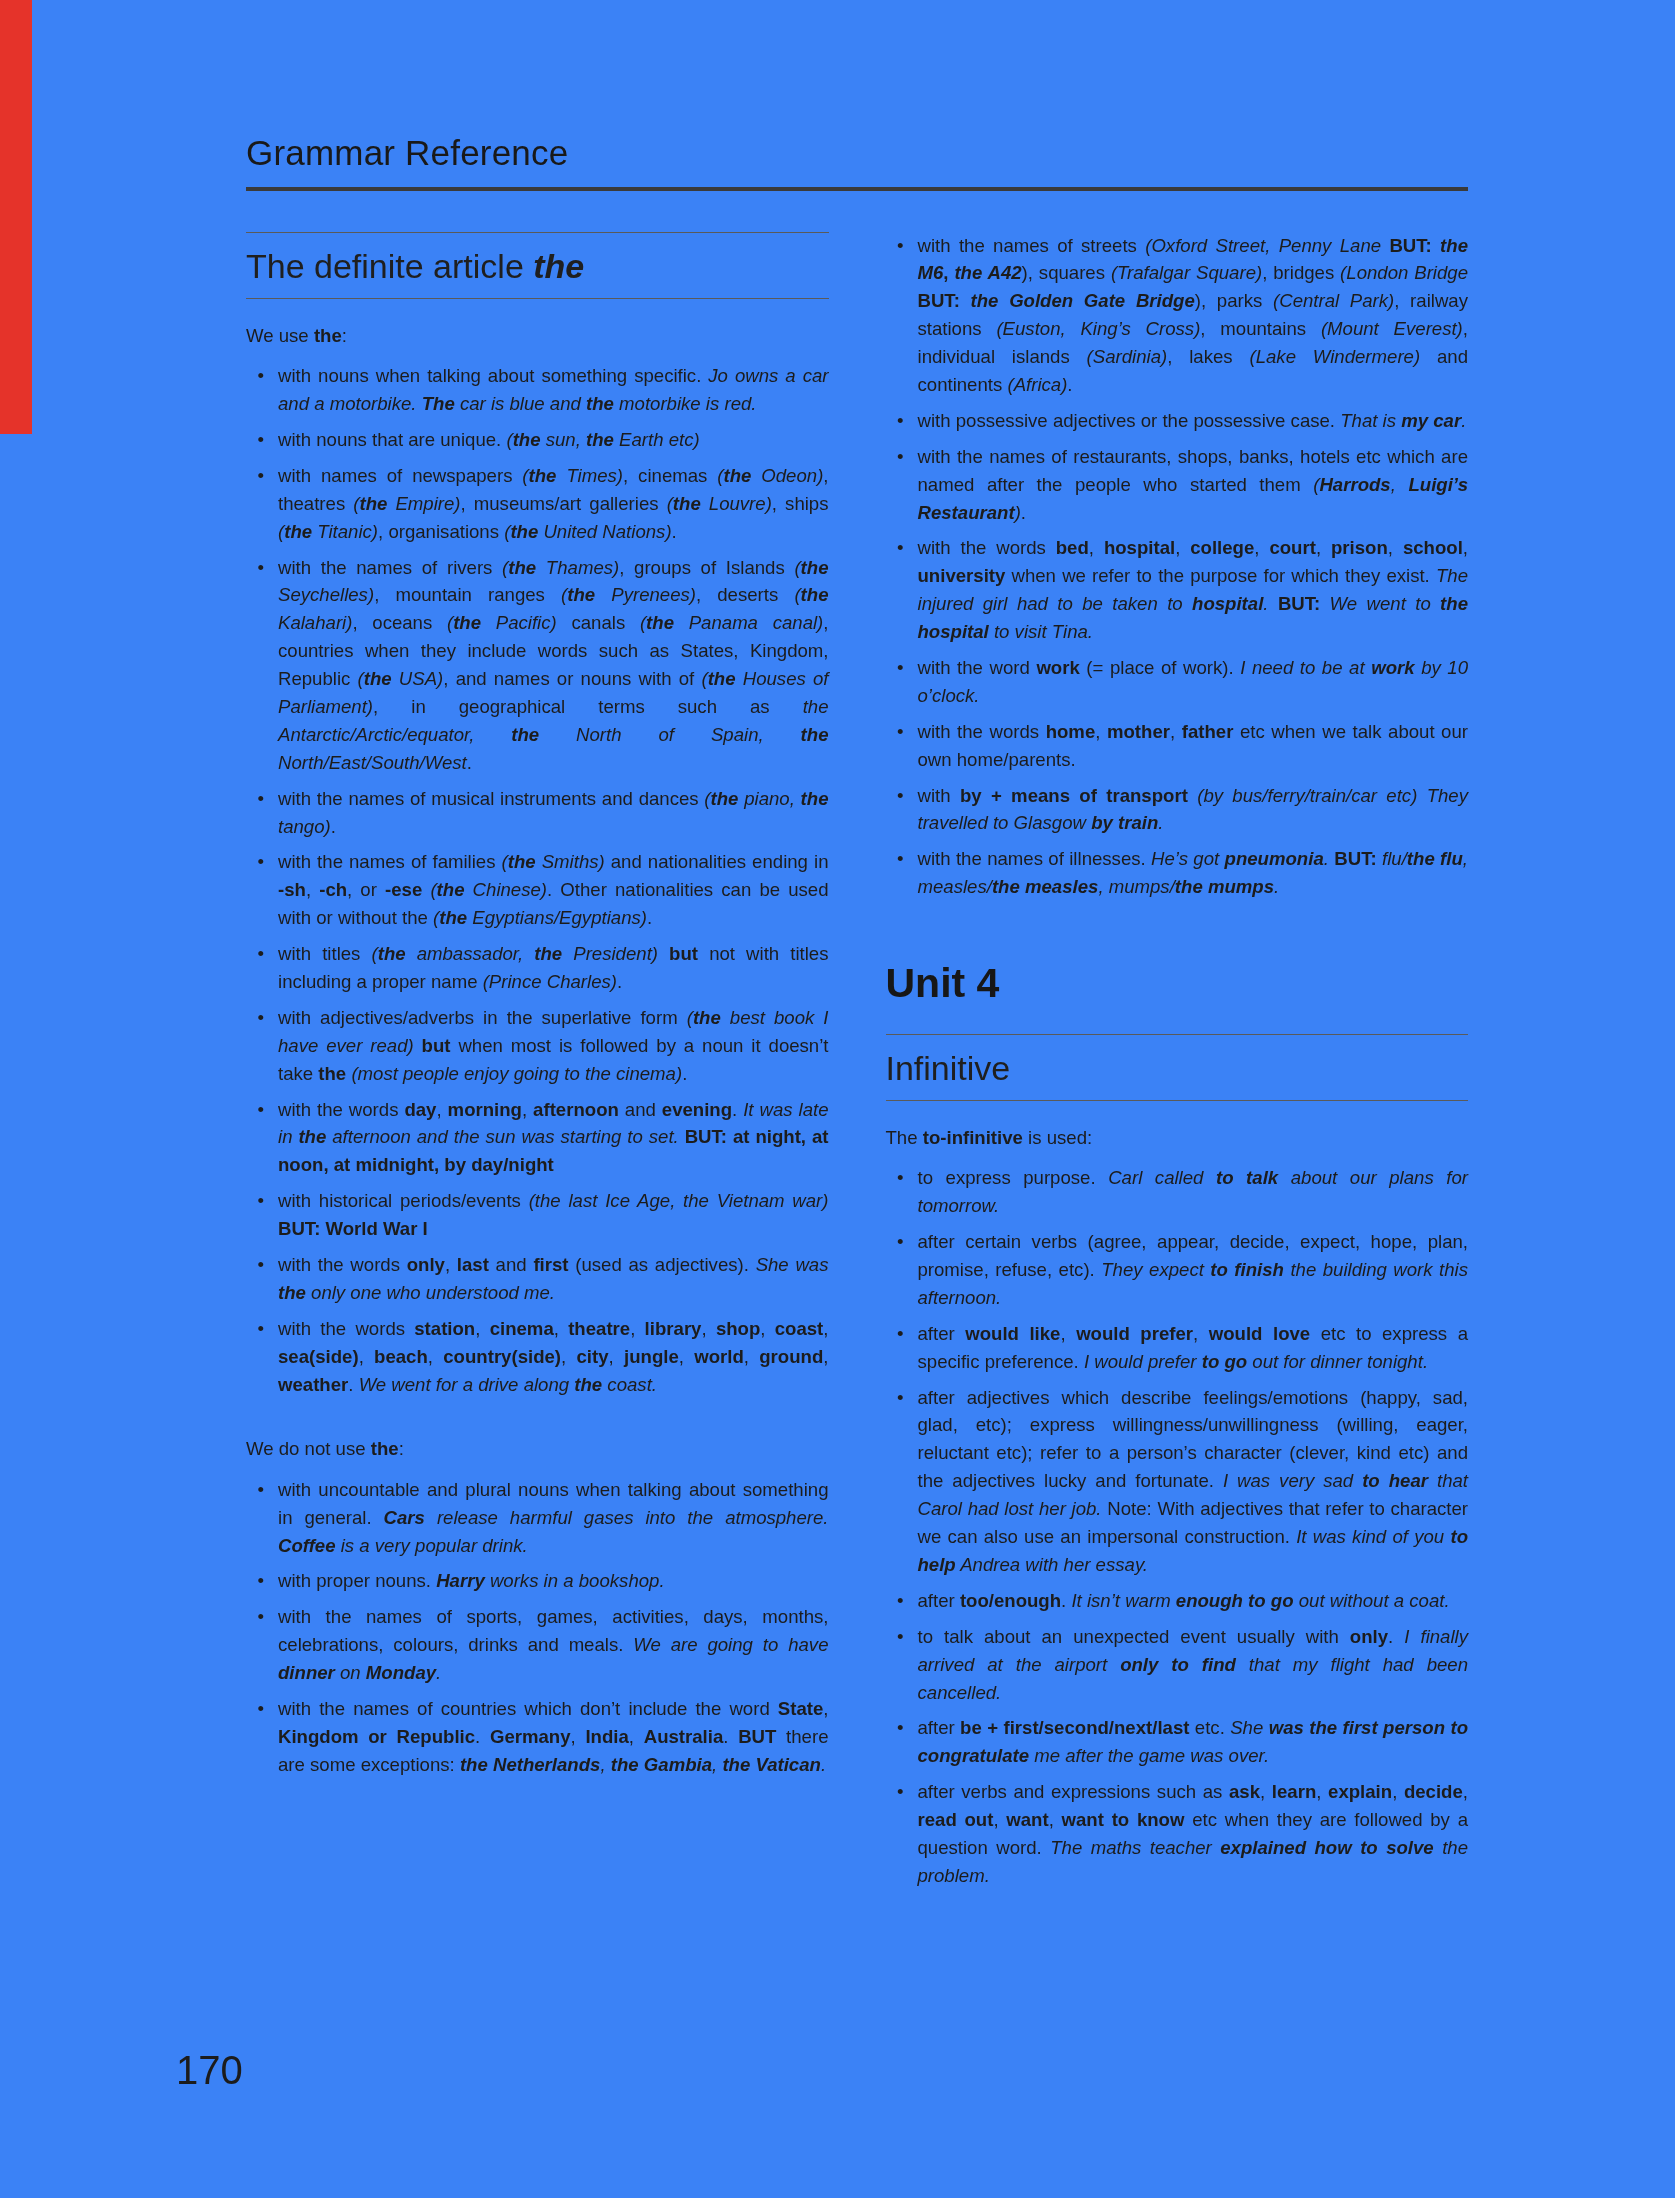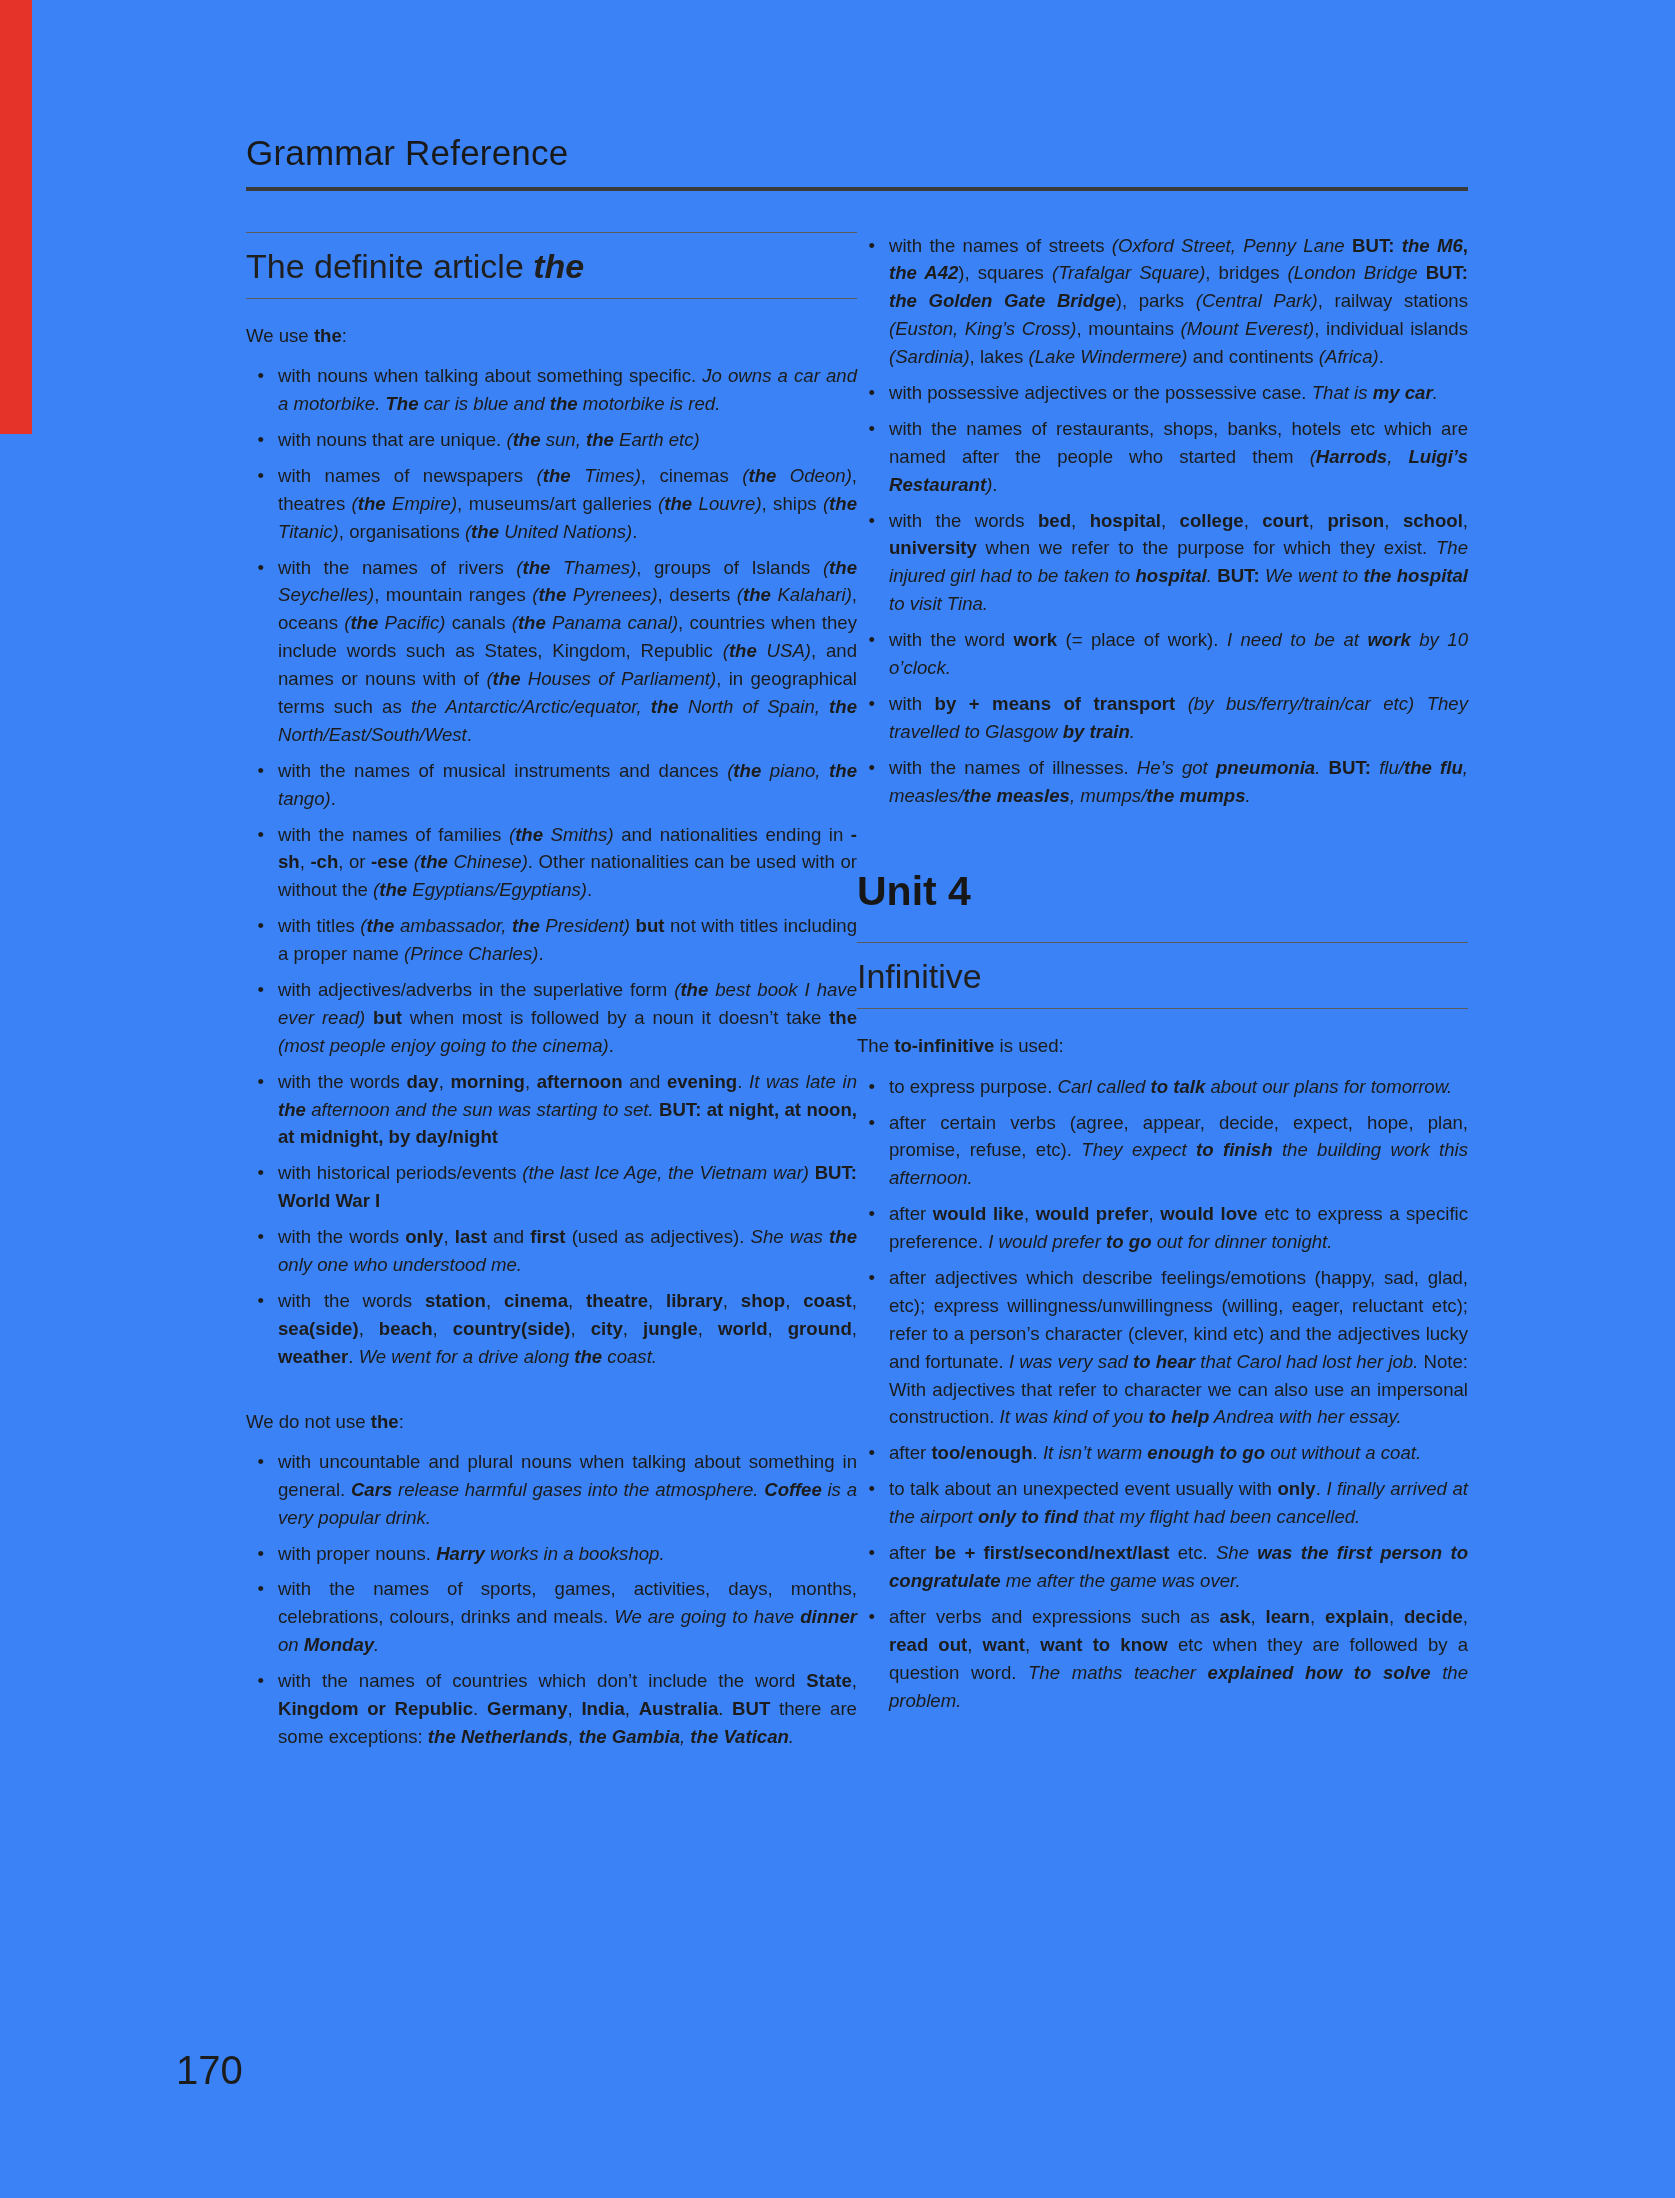--- a/index.html
+++ b/index.html
@@ -28,21 +28,21 @@
     font-size: 35px;
     font-weight: 400;
     color: #191919;
     letter-spacing: 0.2px;
   }
   .header-rule {
     height: 3.5px;
     background: #3a3a3a;
     margin: 0 0 41px 0;
   }
-  .columns { display: flex; align-items: flex-start; }
+  .columns { display: flex; gap: 57px; align-items: flex-start; }
   .col { flex: 1 1 0; min-width: 0; }
 
   .section-head {
     margin: 0 0 23px 0;
     padding: 14px 0 12.4px 0;
     border-top: 1.8px solid #5a5a5a;
     border-bottom: 1.8px solid #5a5a5a;
     font-size: 34px;
     font-weight: 400;
     color: #1f1f1f;
@@ -160,20 +160,21 @@
             <li class="bullet"><span>with the names of streets <i>(Oxford Street, Penny Lane</i> <b>BUT: <i>the M6</i>, <i>the A42</i></b>), squares <i>(Trafalgar Square)</i>, bridges <i>(London Bridge</i> <b>BUT: <i>the Golden Gate Bridge</i></b>), parks <i>(Central Park)</i>, railway stations <i>(Euston, King’s Cross)</i>, mountains <i>(Mount Everest)</i>, individual islands <i>(Sardinia)</i>, lakes <i>(Lake Windermere)</i> and continents <i>(Africa)</i>.</span></li>
 
             <li class="bullet"><span>with possessive adjectives or the possessive case. <i>That is <b>my car</b>.</i></span></li>
 
             <li class="bullet"><span>with the names of restaurants, shops, banks, hotels etc which are named after the people who started them <i>(<b>Harrods</b>, <b>Luigi’s Restaurant</b>)</i>.</span></li>
 
             <li class="bullet"><span>with the words <b>bed</b>, <b>hospital</b>, <b>college</b>, <b>court</b>, <b>prison</b>, <b>school</b>, <b>university</b> when we refer to the purpose for which they exist. <i>The injured girl had to be taken to <b>hospital</b>.</i> <b>BUT:</b> <i>We went to <b>the hospital</b> to visit Tina.</i></span></li>
 
             <li class="bullet"><span>with the word <b>work</b> (= place of work). <i>I need to be at <b>work</b> by 10 o’clock.</i></span></li>
 
+            <li class="bullet"><span>with the words <b>home</b>, <b>mother</b>, <b>father</b> etc when we talk about our own home/parents.</span></li>
 
             <li class="bullet"><span>with <b>by + means of transport</b> <i>(by bus/ferry/train/car etc)</i> <i>They travelled to Glasgow <b>by train</b>.</i></span></li>
 
             <li class="bullet"><span>with the names of illnesses. <i>He’s got <b>pneumonia</b>.</i> <b>BUT:</b> <i>flu/<b>the flu</b>, measles/<b>the measles</b>, mumps/<b>the mumps</b>.</i></span></li>
           </ul>
 
         <h2 class="unit-title">Unit 4</h2>
 
         <h2 class="section-head">Infinitive</h2>
 

